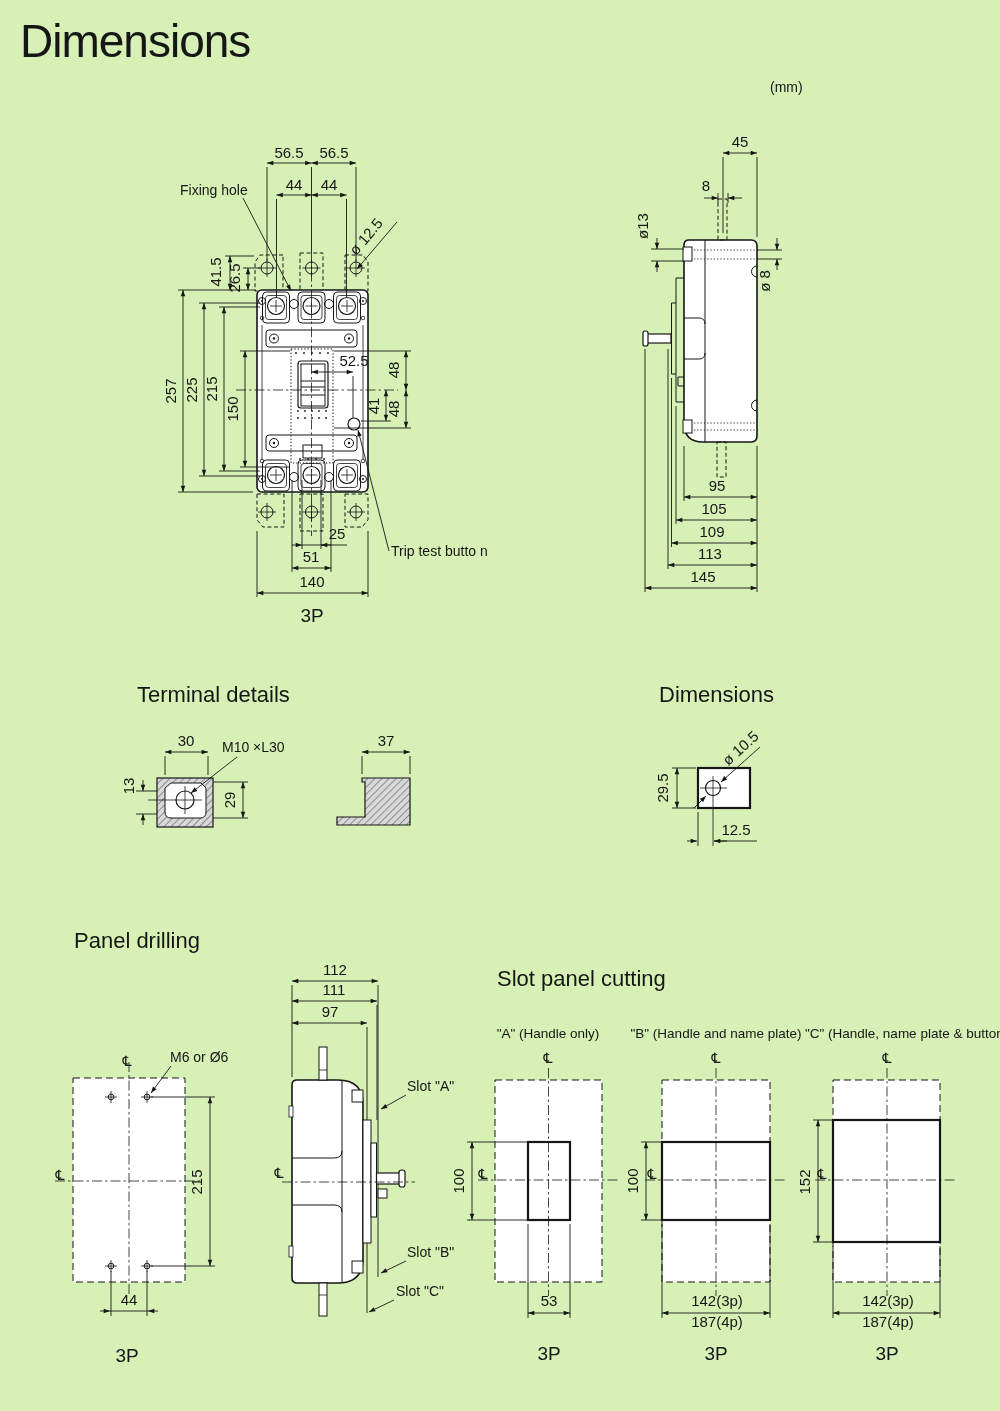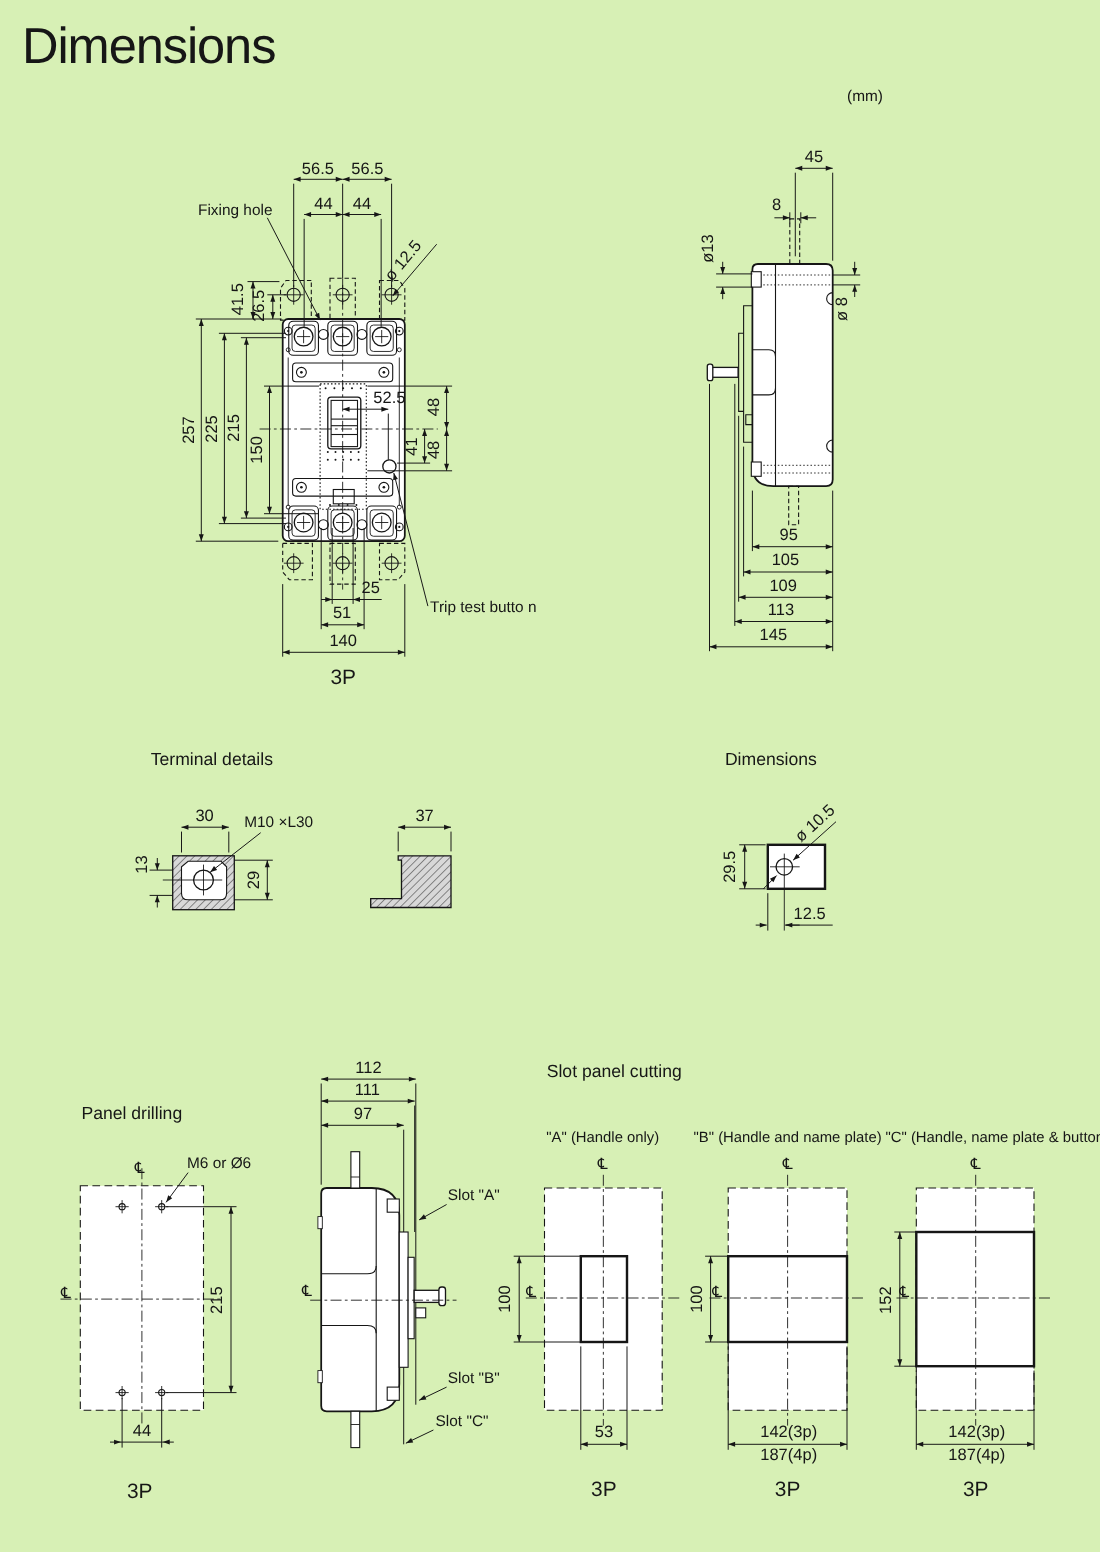--- a/index.html
+++ b/index.html
@@ -1,21 +1,21 @@
 <!DOCTYPE html>
 <html><head>
 <meta charset="utf-8">
 <style>
   html,body{margin:0;padding:0}
   body{width:1000px;height:1411px;position:relative;background:#d7f0b5;overflow:hidden;
        font-family:"Liberation Sans",sans-serif;color:#161616}
   .abs{position:absolute;white-space:nowrap}
   .page-title{font-size:46px;letter-spacing:-1px}
   .unit{font-size:14px}
-  .h2{font-size:16px}
+  .h2{font-size:22px}
   .vlabel{font-size:13.5px}
   svg{position:absolute;left:0;top:0}
   svg text{font-family:"Liberation Sans",sans-serif;font-size:15px;fill:#161616}
   .a14{font-size:14px}
   .a19{font-size:19px}
   .clg{font-family:"DejaVu Sans","Liberation Sans",sans-serif;font-size:14px}
   .s{stroke:#161616;fill:none;stroke-width:1}
   .s16{stroke-width:1.6}.s12{stroke-width:1.2}.s08{stroke-width:0.8}.s22{stroke-width:2.2}
   .d{stroke:#161616;fill:none;stroke-width:0.9}
   .w{fill:#ffffff}
@@ -25,21 +25,21 @@
   .dd{stroke-dasharray:10,3,2.5,3;stroke-width:0.8}
   .dotf{fill:#161616;stroke:none}
 </style>
 </head>
 <body>
 
 <div class="abs page-title" style="left:20px;top:14px">Dimensions</div>
 <div class="abs unit" style="left:770px;top:79px">(mm)</div>
 <div class="abs h2" style="left:137px;top:682px">Terminal details</div>
 <div class="abs h2" style="left:659px;top:682px">Dimensions</div>
-<div class="abs h2" style="left:74px;top:1004px">Panel drilling</div>
+<div class="abs h2" style="left:74px;top:928px">Panel drilling</div>
 <div class="abs h2" style="left:497px;top:966px">Slot panel cutting</div>
 <div class="abs vlabel" style="left:548px;top:1026px;transform:translateX(-50%)">"A" (Handle only)</div>
 <div class="abs vlabel" style="left:716px;top:1026px;transform:translateX(-50%)">"B" (Handle and name plate)</div>
 <div class="abs vlabel" style="left:805px;top:1026px">"C" (Handle, name plate &amp; button)</div>
 
 <svg width="1000" height="1411" viewBox="0 0 1000 1411">
 <defs>
   <marker id="ma" orient="auto" markerWidth="8" markerHeight="6" refX="7.5" refY="3">
         <path d="M0.5,0.5 L7.5,3 L0.5,5.5 Z" fill="#161616"></path>
       </marker>

